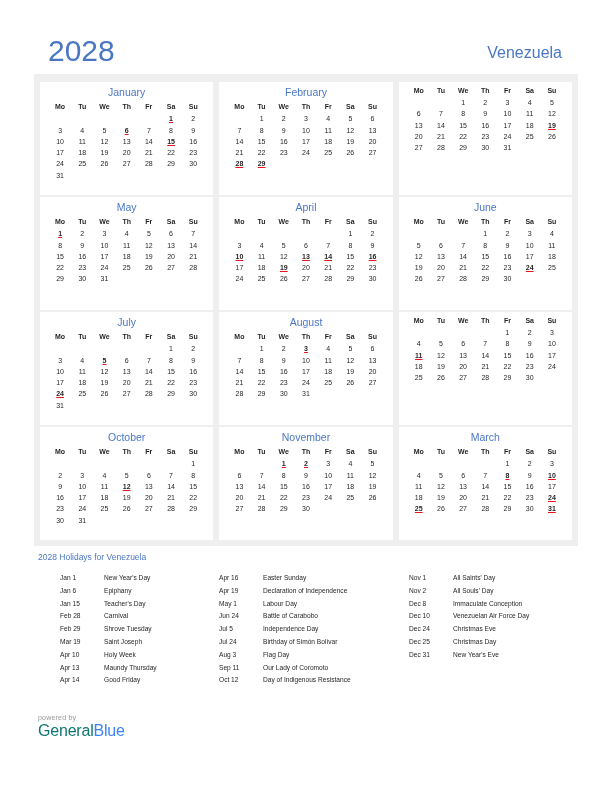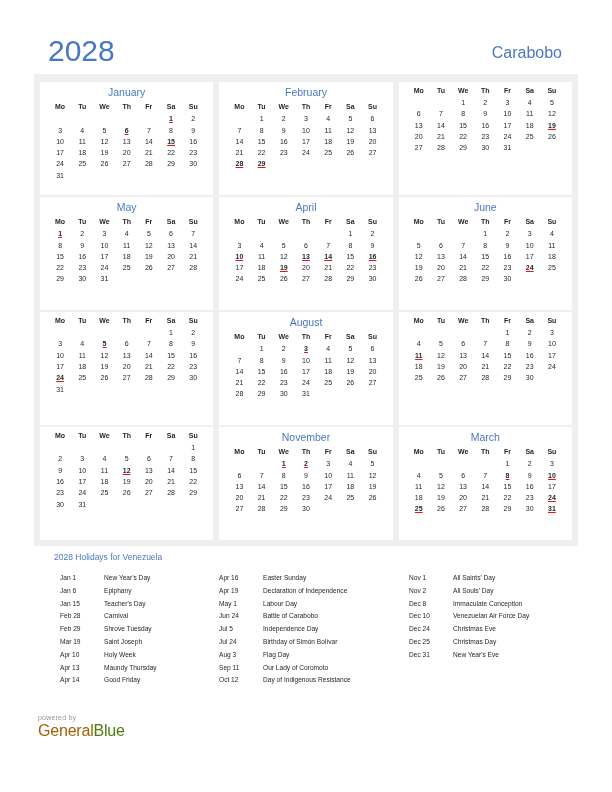--- a/index.html
+++ b/index.html
@@ -101,21 +101,21 @@
 
   
   .holidays-section {
     position: absolute;
     left: 34px; top: 552px;
     width: 544px;
   }
   .holidays-title {
     font-size: 8.5px;
     color: #4a77c4;
-    margin: 0 0 10px 20px;
+    margin: 0 0 10px 4px;
     font-weight: 400;
   }
   .holidays-columns {
     display: flex;
     flex-direction: row;
     width: 100%;
   }
   .holiday-col {
     display: flex;
     flex-direction: column;
@@ -144,31 +144,31 @@
     font-size: 7px;
     color: #96979b;
     letter-spacing: .2px;
     margin-bottom: 2px;
   }
   .brand {
     font-size: 16px;
     line-height: 1;
     letter-spacing: -0.2px;
   }
-  .brand .brand-general { color: #a16207; }
-  .brand .brand-blue { color: #4d7c0f; }
+  .brand .brand-general { color: #0f766e; }
+  .brand .brand-blue { color: #3b82f6; }
 </style>
 </head>
 <body>
 
 <div class="page">
 
   <div class="header">
     <div class="year-title">2028</div>
-    <div class="country-title">Carabobo</div>
+    <div class="country-title">Venezuela</div>
   </div>
 
   <div class="calendar-band">
     <div class="months-grid" id="months-grid">
         <div class="month-card">
           <div class="month-name">January</div>
           <table class="month-table">
             <thead>
               <tr>
                 <th>Mo</th>
@@ -546,20 +546,21 @@
                 <td>28</td>
                 <td>29</td>
                 <td>30</td>
                 <td class="empty"></td>
                 <td class="empty"></td>
               </tr>
             </tbody>
           </table>
         </div>
         <div class="month-card">
+          <div class="month-name">July</div>
           <table class="month-table">
             <thead>
               <tr>
                 <th>Mo</th>
                 <th>Tu</th>
                 <th>We</th>
                 <th>Th</th>
                 <th>Fr</th>
                 <th>Sa</th>
                 <th>Su</th>
@@ -742,20 +743,21 @@
                 <td>27</td>
                 <td>28</td>
                 <td>29</td>
                 <td>30</td>
                 <td class="empty"></td>
               </tr>
             </tbody>
           </table>
         </div>
         <div class="month-card">
+          <div class="month-name">October</div>
           <table class="month-table">
             <thead>
               <tr>
                 <th>Mo</th>
                 <th>Tu</th>
                 <th>We</th>
                 <th>Th</th>
                 <th>Fr</th>
                 <th>Sa</th>
                 <th>Su</th>

